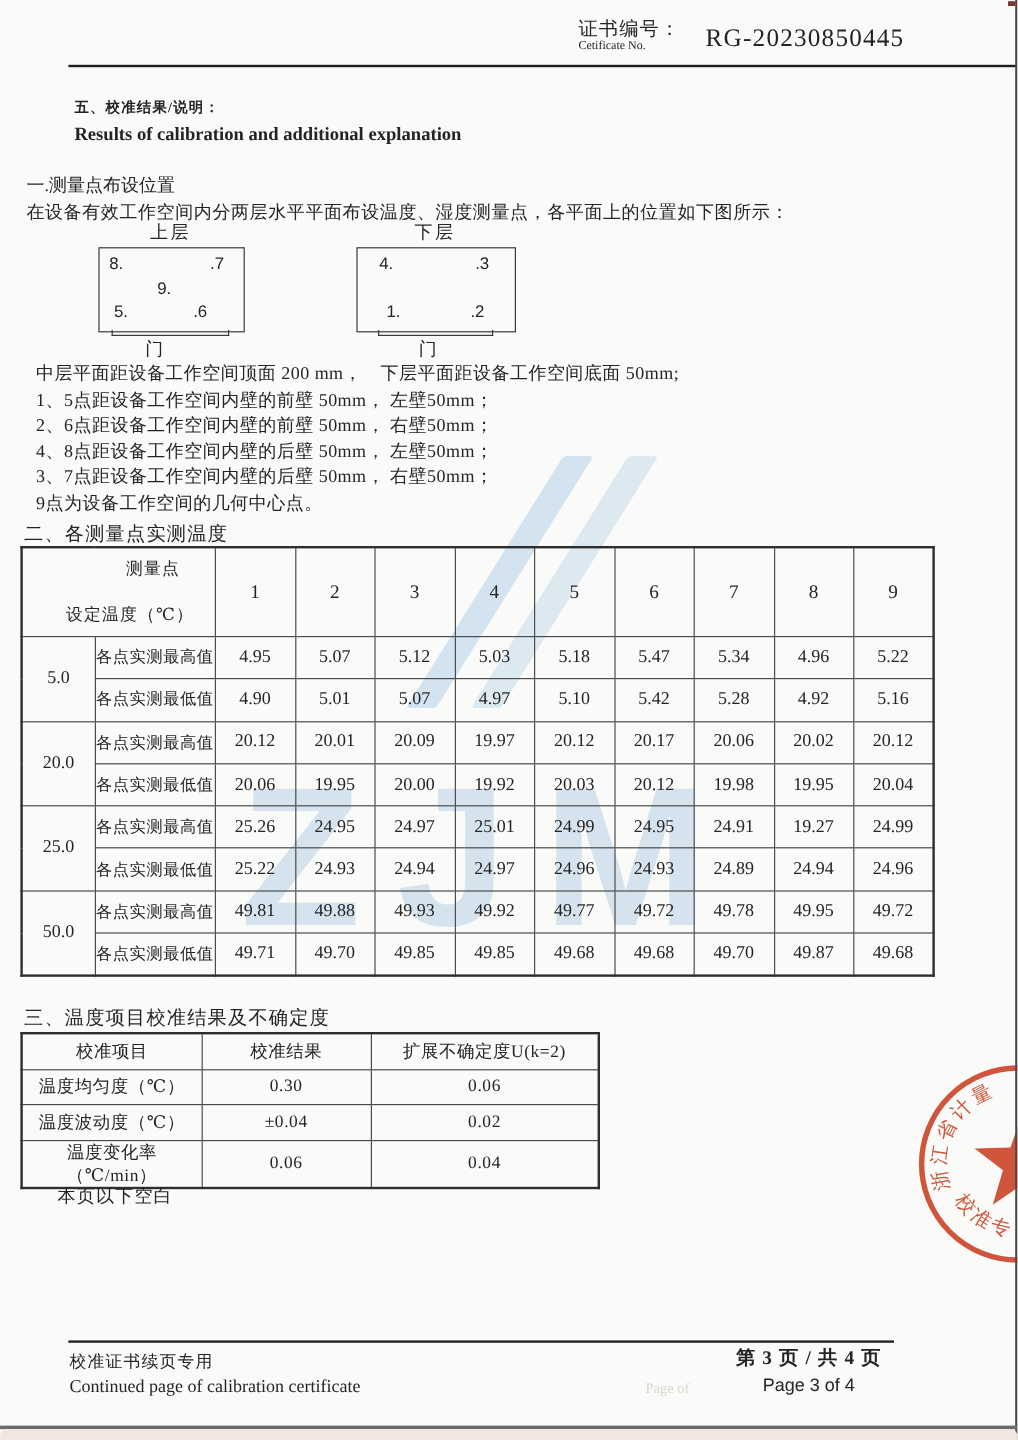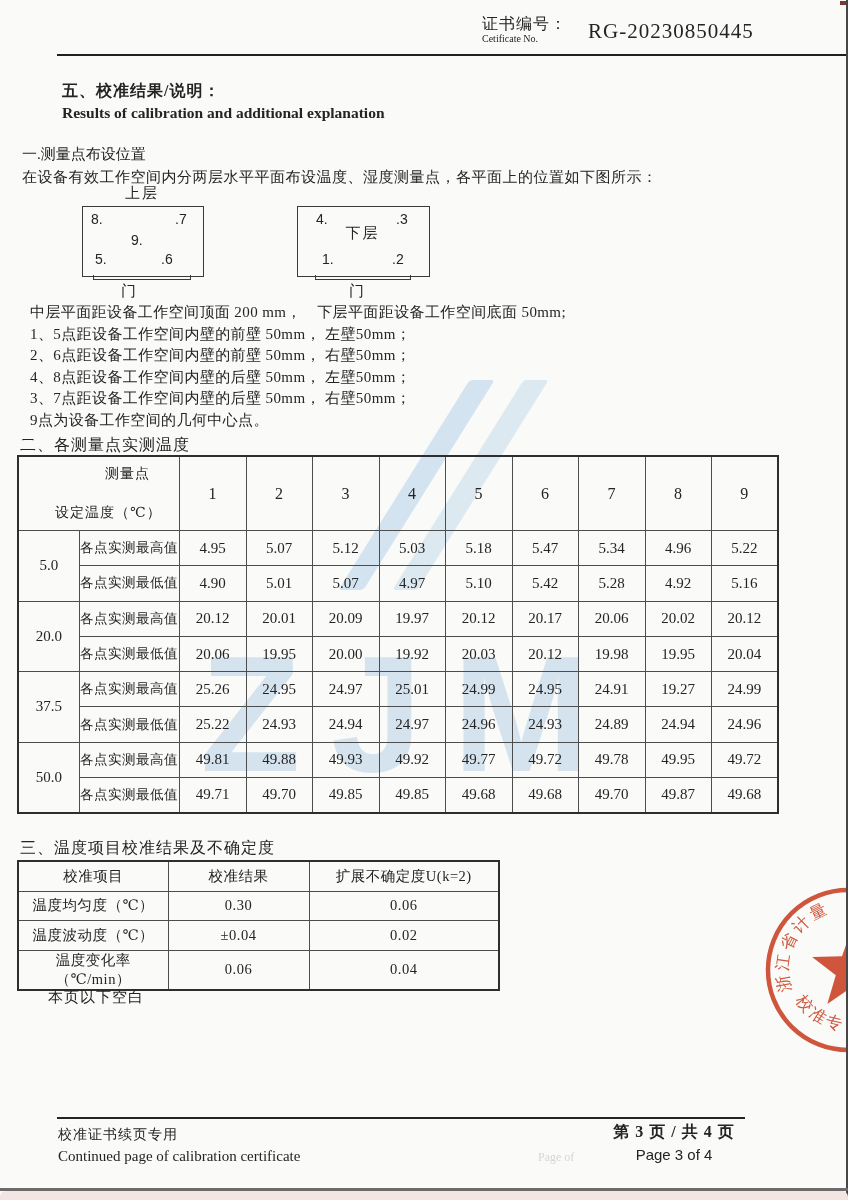--- a/index.html
+++ b/index.html
@@ -7,30 +7,30 @@
         font-family:"Liberation Serif","DejaVu Serif",serif;color:#242424;}
   .abs{position:absolute;}
 
   
   .cert-label-zh{left:482px;top:14px;font-size:16px;letter-spacing:1px;text-align:center;}
   .cert-label-en{left:482px;top:33px;font-size:10px;}
   .cert-number{left:588px;top:19px;font-size:21px;letter-spacing:1px;}
   .header-rule{left:57px;top:54px;width:790px;height:2.4px;background:#1f1f1f;}
 
   
-  .sec5-zh{left:62px;top:81px;font-size:16px;font-weight:bold;letter-spacing:1px;}
+  .sec5-zh{left:62px;top:81px;font-size:12px;font-weight:bold;letter-spacing:1px;}
   .sec5-en{left:62px;top:104px;font-size:15.5px;font-weight:bold;}
 
   .lay-head{left:22px;top:145px;font-size:15px;}
   .lay-intro{left:22px;top:168px;font-size:15px;letter-spacing:.5px;}
 
   
   .diag-title{top:184px;font-size:15px;text-align:center;letter-spacing:2px;}
   .dt-upper{left:82px;width:120px;}
-  .dt-lower{left:297px;width:131px;margin-top:40px;}
+  .dt-lower{left:297px;width:131px;}
   .diag-rect{top:206px;height:69px;border:1.5px solid #3a3a3a;background:transparent;}
   .dr-upper{left:82px;width:120px;}
   .dr-lower{left:297px;width:131px;}
   .pt{position:absolute;font-size:14px;font-family:"Liberation Sans","DejaVu Sans",sans-serif;}
   .door-bar{top:275px;height:4px;border:1px solid #3a3a3a;border-top:none;background:transparent;}
   .db-upper{left:93px;width:96px;}
   .db-lower{left:315px;width:94px;}
   .door-lab{top:282px;font-size:15px;}
   .dl-upper{left:121px;}
   .dl-lower{left:349px;}
@@ -218,21 +218,21 @@
       <td class="tv">19.95</td>
       <td class="tv">20.00</td>
       <td class="tv">19.92</td>
       <td class="tv">20.03</td>
       <td class="tv">20.12</td>
       <td class="tv">19.98</td>
       <td class="tv">19.95</td>
       <td class="tv">20.04</td>
     </tr>
     <tr class="brow">
-      <td class="tset" rowspan="2">37.5</td>
+      <td class="tset" rowspan="2">25.0</td>
       <td class="tlab">各点实测最高值</td>
       <td class="tv">25.26</td>
       <td class="tv">24.95</td>
       <td class="tv">24.97</td>
       <td class="tv">25.01</td>
       <td class="tv">24.99</td>
       <td class="tv">24.95</td>
       <td class="tv">24.91</td>
       <td class="tv">19.27</td>
       <td class="tv">24.99</td>

